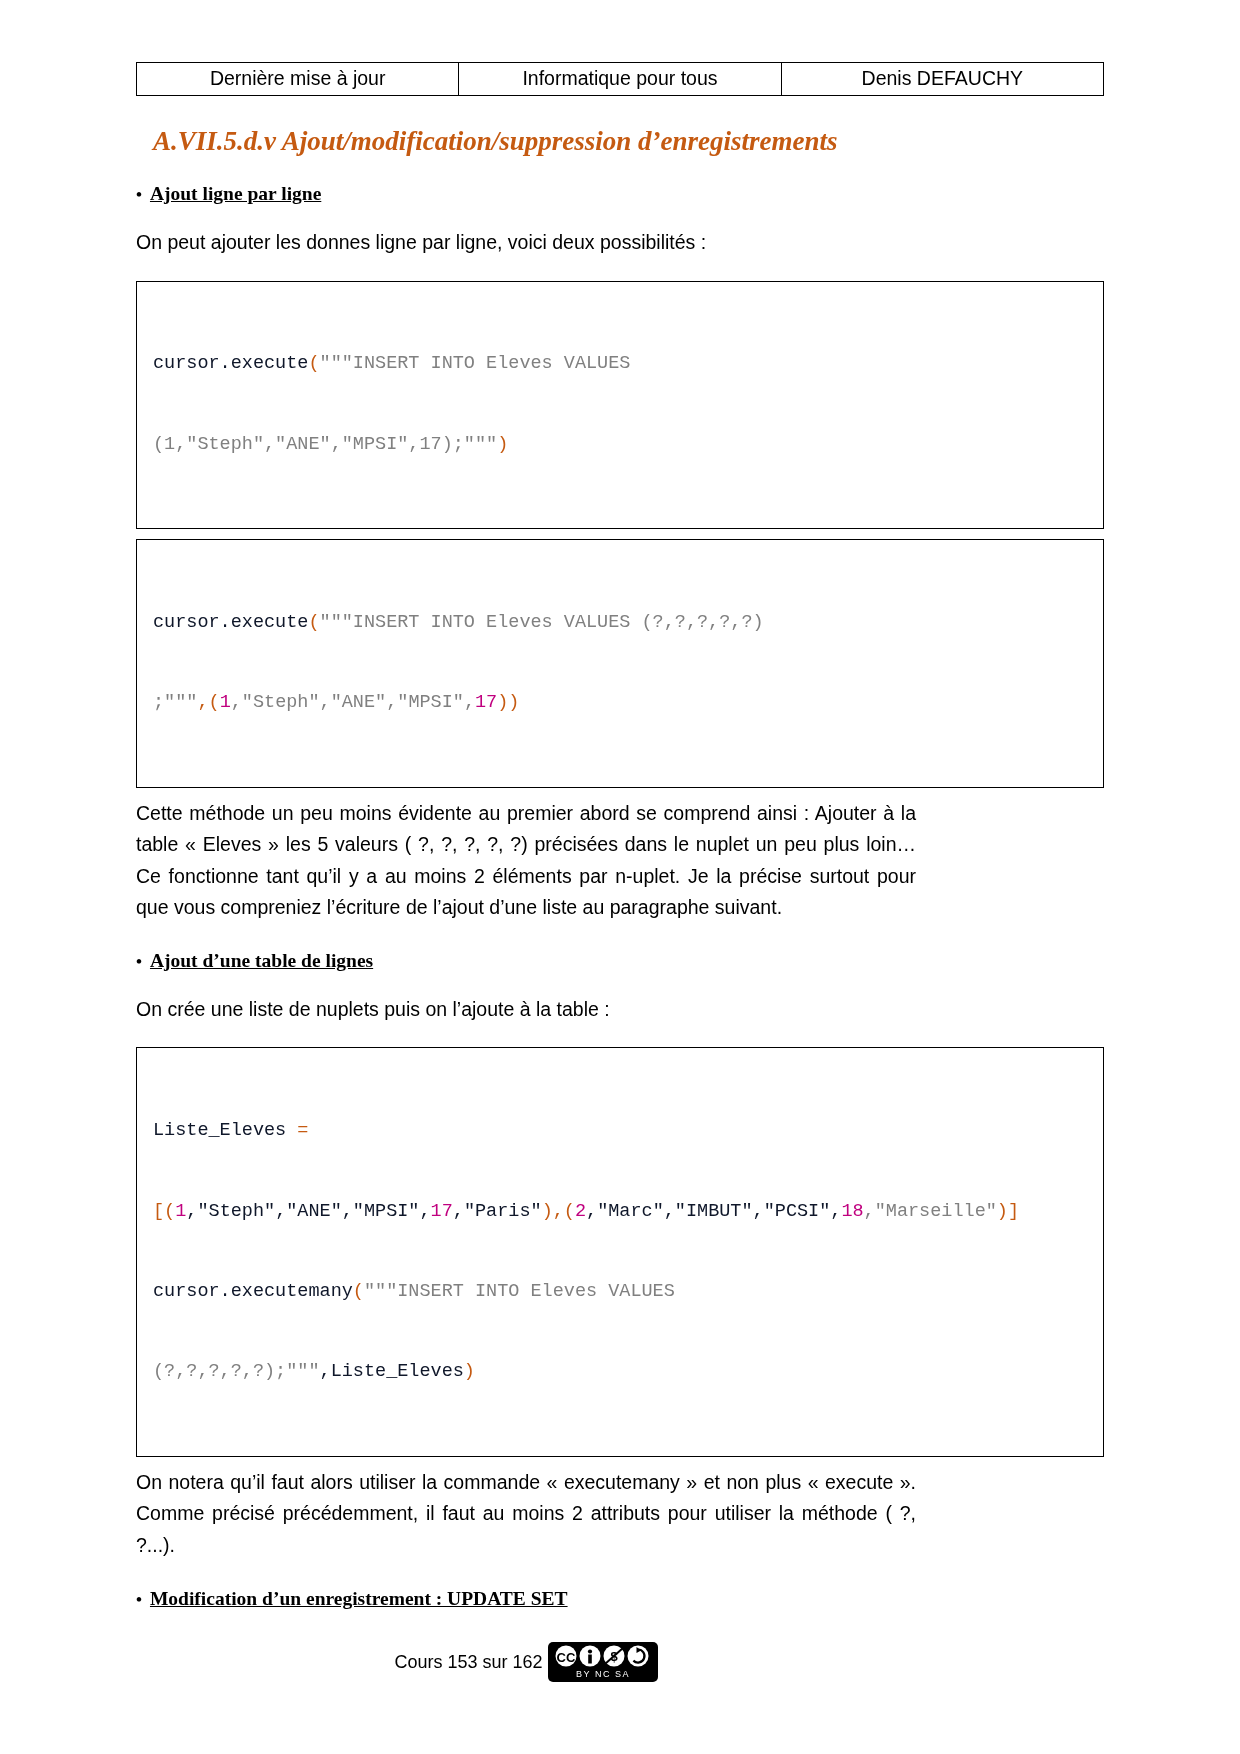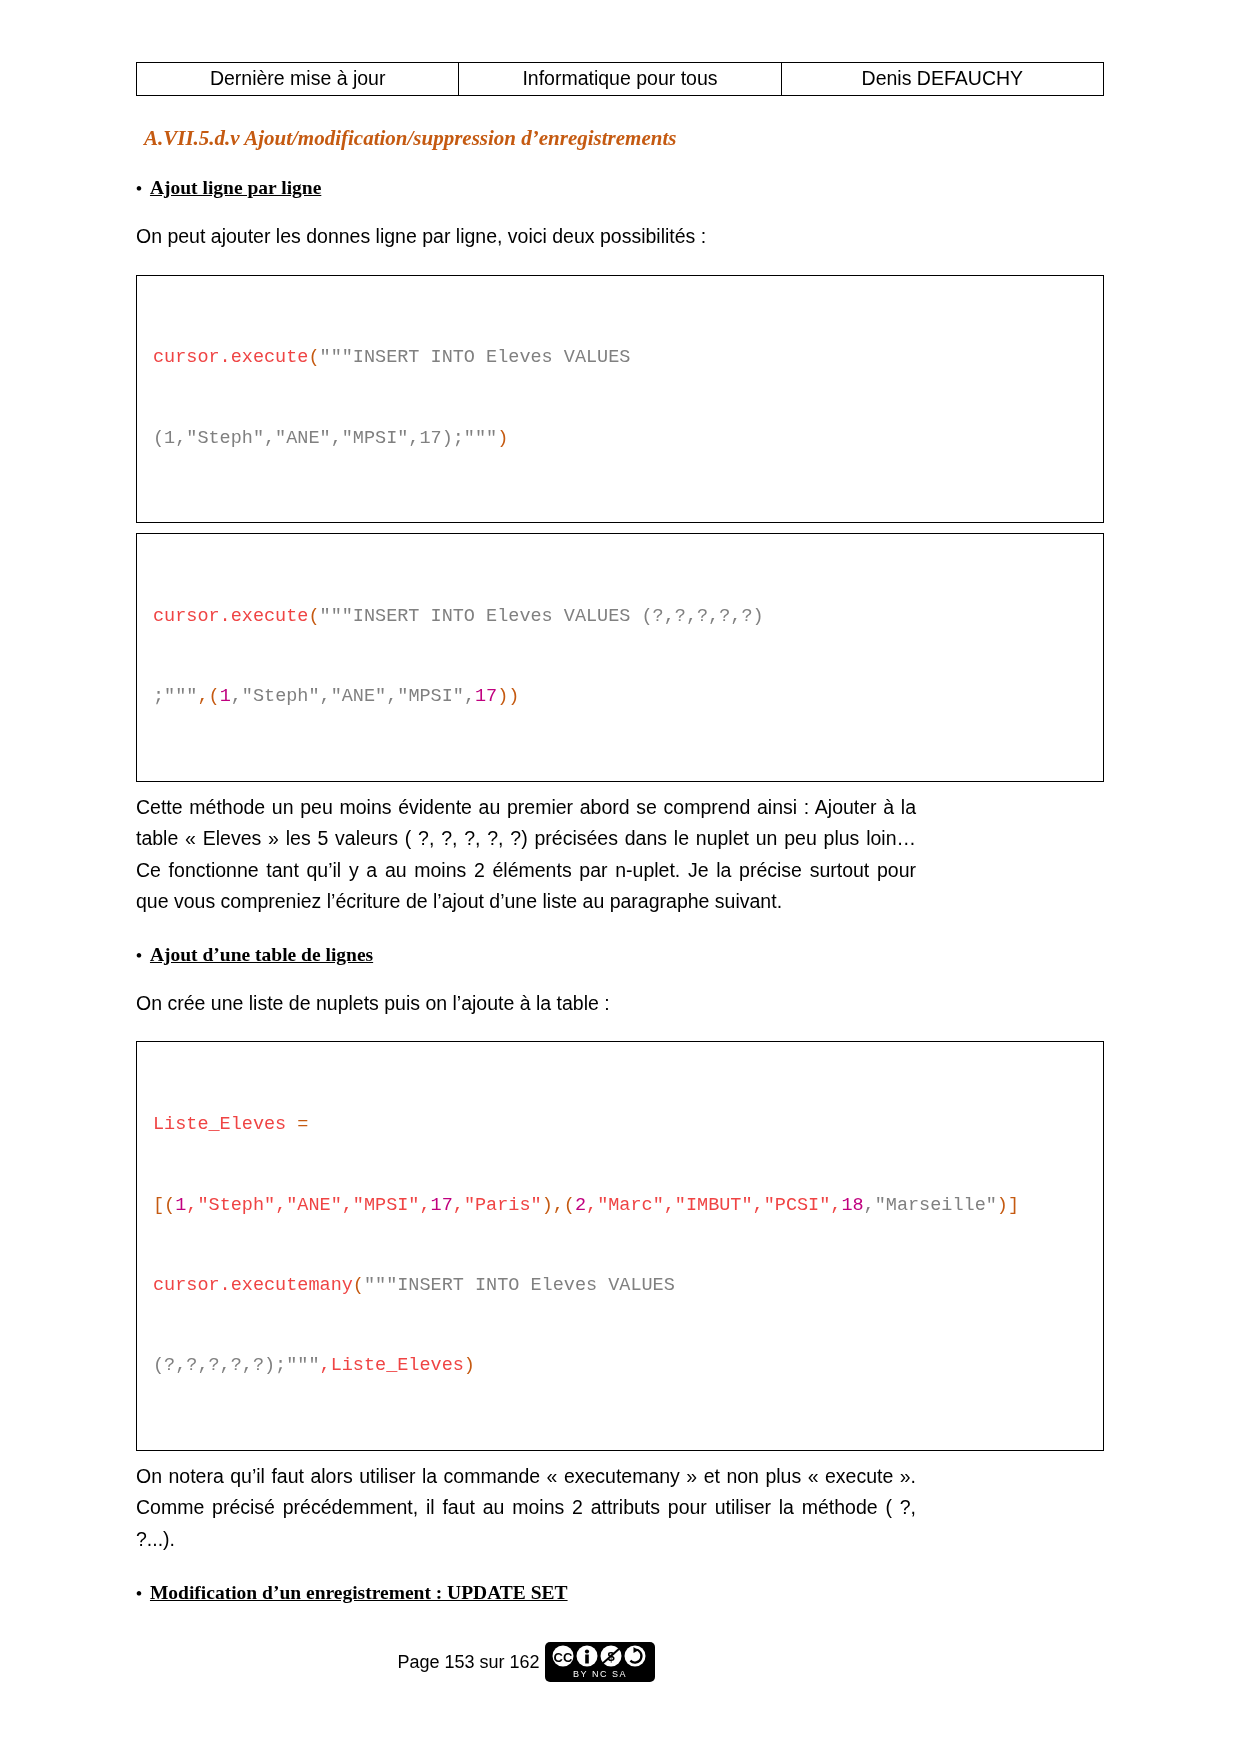--- a/index.html
+++ b/index.html
@@ -35,23 +35,23 @@
     font-size: 19.5px;
     padding: 4px 2px 5px 2px;
     font-family: "Liberation Sans", sans-serif;
   }
 
   
   .section-title {
     color: #C55A11;
     font-weight: bold;
     font-style: italic;
-    font-size: 21px;
+    font-size: 27px;
     font-family: "Liberation Serif", serif;
-    margin: 20px 0 26px 8px;
+    margin: 20px 0 26px 17px;
   }
   .bullet-head {
     font-size: 19.5px;
     font-weight: bold;
     margin: 26px 0 22px 0;
     font-family: "Liberation Serif", serif;
   }
   .bullet-head .dot {
     font-size: 17px;
     padding-right: 8px;
@@ -71,21 +71,21 @@
   }
   p.just {
     text-align: justify;
   }
   .code-inline {
     font-family: "Liberation Mono", monospace;
     font-size: 18px;
   }
   .c-orange { color: #C55A11; }
   .c-gray   { color: #808080; }
-  .c-black  { color: #ef4444; margin-top: 18px; }
+  .c-black  { color: #0f172a; margin-top: 18px; }
   .c-mag    { color: #C0007F; }
 
   
   .codebox {
     border: 1.2px solid #000;
     width: 968px;
     box-sizing: border-box;
     padding: 16px 14px 16px 16px;
     margin: 0 0 10px 0;
     font-family: "Liberation Mono", monospace;
@@ -166,21 +166,21 @@
     <span class="ln"><span class="c-gray">(?,?,?,?,?);"""</span><span class="c-black">,Liste_Eleves</span><span class="c-orange">)</span></span>
   </div>
 
   <p class="body just">On notera qu’il faut alors utiliser la commande « executemany » et non plus « execute ». Comme précisé précédemment, il faut au moins 2 attributs pour utiliser la méthode ( ?, ?...).</p>
 
   <div class="bullet-head">
     <span class="dot">•</span><span class="u">Modification d’un enregistrement : UPDATE SET</span>
   </div>
 
   <div class="footer">
-    <span class="pagenum"><span>Page </span><b>153</b><span> sur </span><b>162</b></span>
+    <span class="pagenum"><span>Cours </span><b>153</b><span> sur </span><b>162</b></span>
     <span class="cc">
       <svg width="110" height="40" viewBox="0 0 110 40" aria-hidden="true">
         <rect x="0" y="0" width="110" height="40" rx="5" fill="#000"></rect>
         <circle cx="18" cy="14" r="10.5" fill="#fff"></circle>
         <text x="18" y="19.5" font-family="Liberation Sans, sans-serif" font-size="13" font-weight="bold" fill="#000" text-anchor="middle">CC</text>
         <circle cx="42" cy="14" r="10.5" fill="#fff"></circle>
         <circle cx="42" cy="9.5" r="2.1" fill="#000"></circle>
         <rect x="40.2" y="12.5" width="3.6" height="9" fill="#000"></rect>
         <circle cx="66" cy="14" r="10.5" fill="#fff"></circle>
         <text x="66" y="19" font-family="Liberation Sans, sans-serif" font-size="13" font-weight="bold" fill="#000" text-anchor="middle">$</text>

